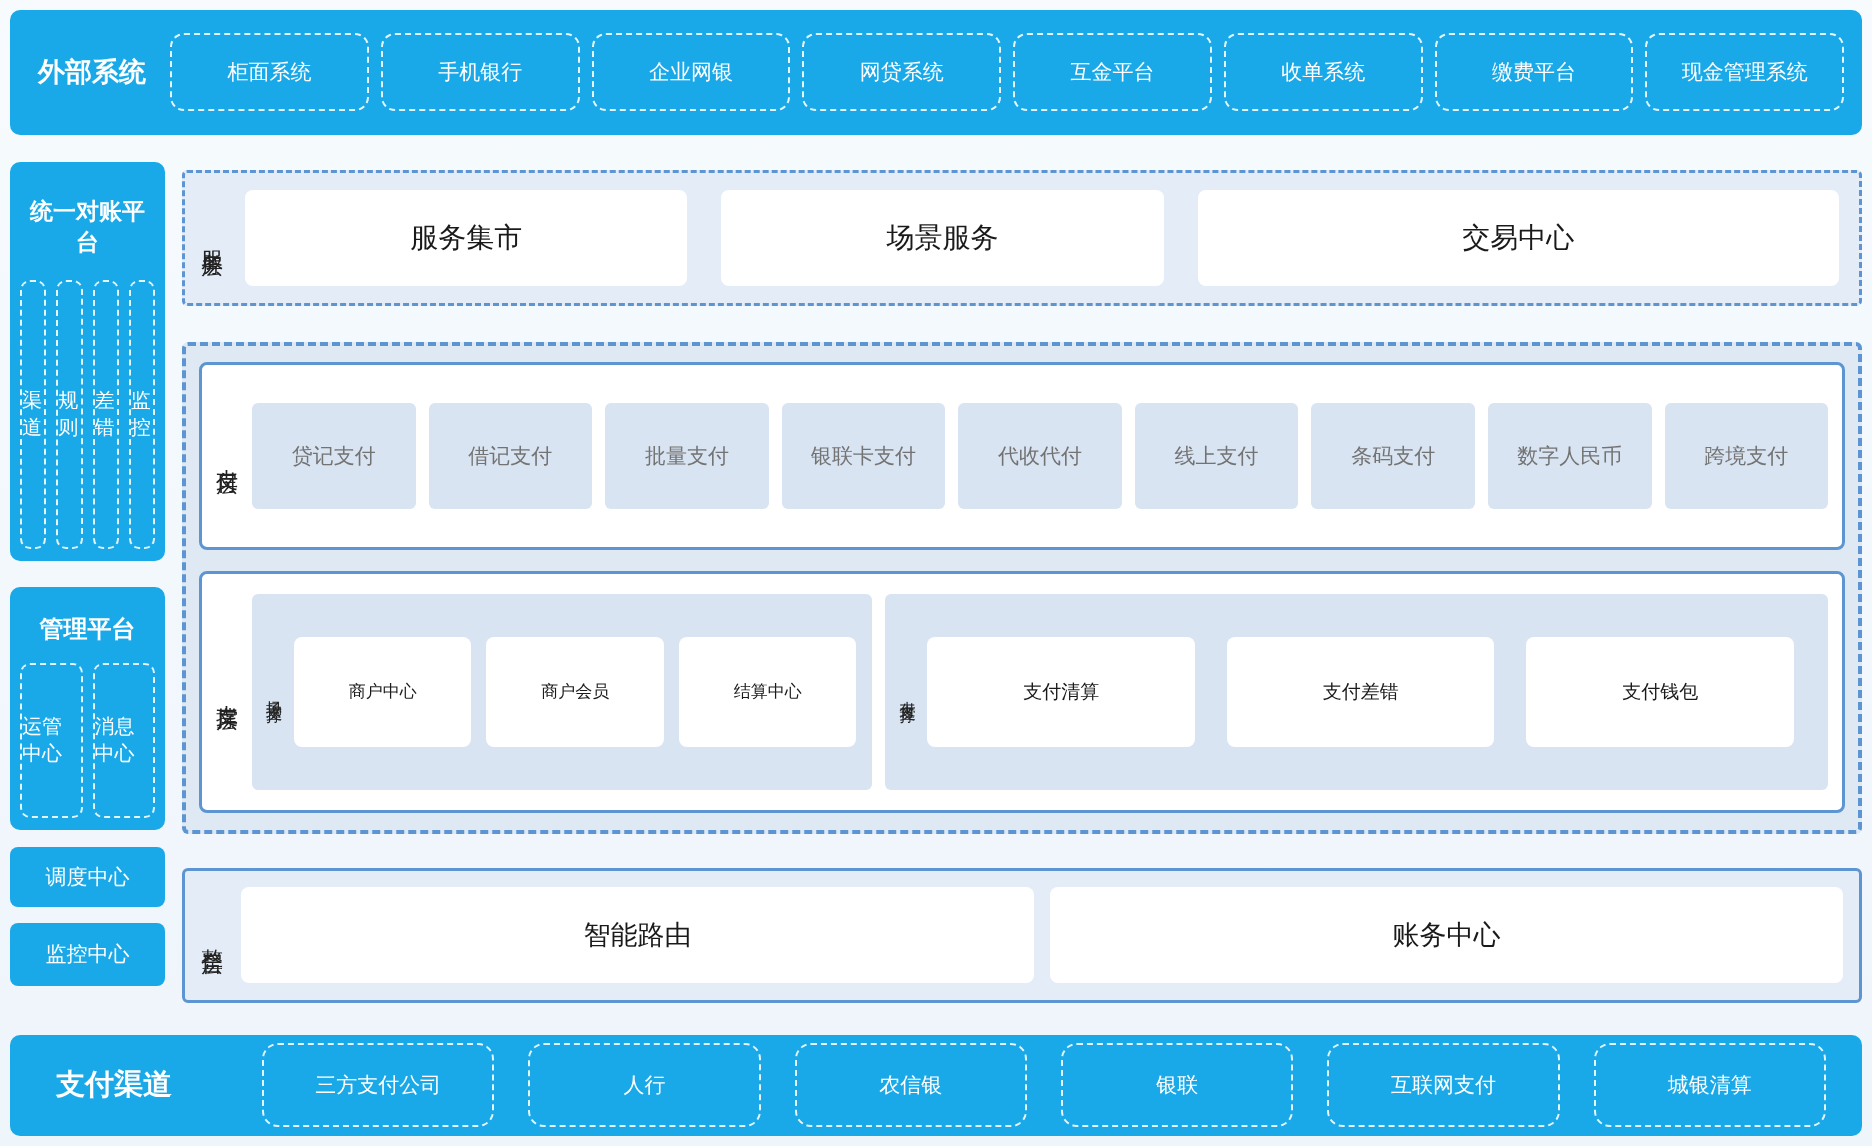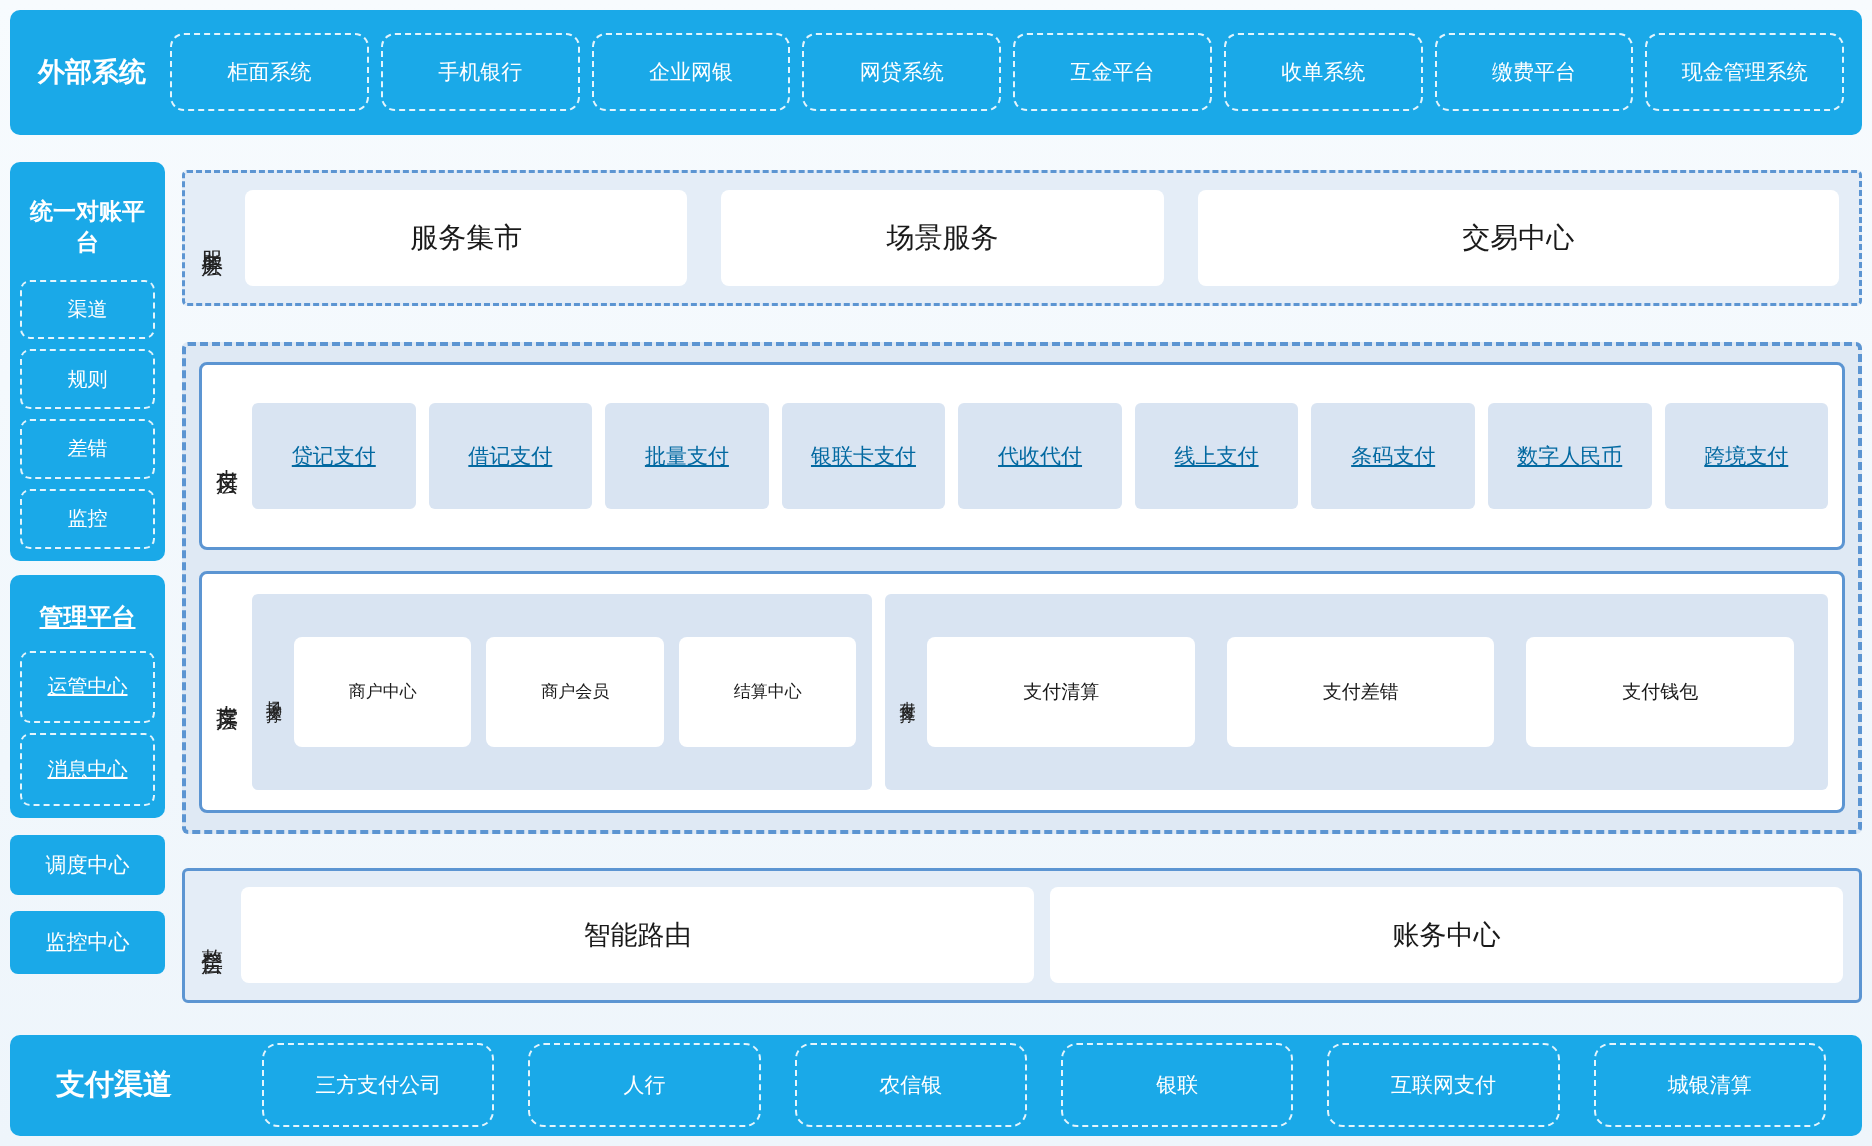--- a/index.html
+++ b/index.html
@@ -40,23 +40,23 @@
 
   
   .left-col { width: 155px; flex: 0 0 auto; display: flex; flex-direction: column; }
   .side-panel {
     background: #1aa9e8; border-radius: 10px; color: #fff;
     display: flex; flex-direction: column; padding: 0 10px 12px 10px;
   }
   .side-panel .panel-title { text-align: center; font-weight: bold; }
   .panel-recon { height: 399px; }
   .panel-recon .panel-title { font-size: 23px; padding: 34px 0 22px 0; }
-  .panel-mgmt  { height: 243px; margin-top: 14px; text-decoration: underline; }
+  .panel-mgmt  { height: 243px; margin-top: 26px; }
   .panel-mgmt .panel-title { font-size: 24px; padding: 26px 0 18px 0; }
-  .side-items { flex: 1; display: flex; flex-direction: column; gap: 10px; }
+  .side-items { flex: 1; display: flex; flex-direction: row; gap: 10px; }
   .side-items .dash-box { flex: 1; font-size: 20px; border-radius: 10px; border-width: 2px; }
   .solo-box {
     background: #1aa9e8; border-radius: 8px; color: #fff;
     display: flex; align-items: center; justify-content: center;
     font-size: 21px; font-weight: 500;
   }
   .solo-1 { height: 60px; margin-top: 17px; }
   .solo-2 { height: 63px; margin-top: 16px; }
 
   
@@ -107,21 +107,21 @@
     border: 3px solid #5c95d2; border-radius: 8px;
     display: flex; align-items: center;
     padding: 0 14px;
   }
   .pay-layer { height: 188px; }
   .pay-layer .layer-boxes { flex: 1; display: flex; gap: 13px; margin-left: 14px; }
   .pay-item {
     flex: 1; height: 106px;
     background: #d9e4f2; border-radius: 6px;
     display: flex; align-items: center; justify-content: center;
-    font-size: 21px; color: #0369a1; text-decoration: underline;
+    font-size: 21px; color: #737373;
   }
   .support-layer { height: 242px; margin-top: 21px; }
   .support-groups { flex: 1; display: flex; gap: 13px; margin-left: 14px; }
   .support-group {
     background: #d9e4f2; border-radius: 6px;
     height: 196px;
     display: flex; align-items: center;
     padding: 0 16px 0 14px;
   }
   .group-scene { flex: 0.66; }

